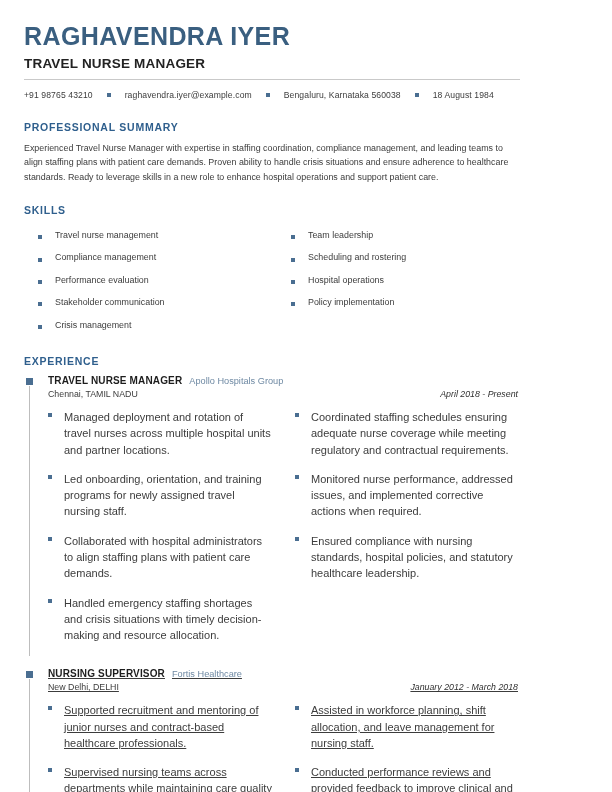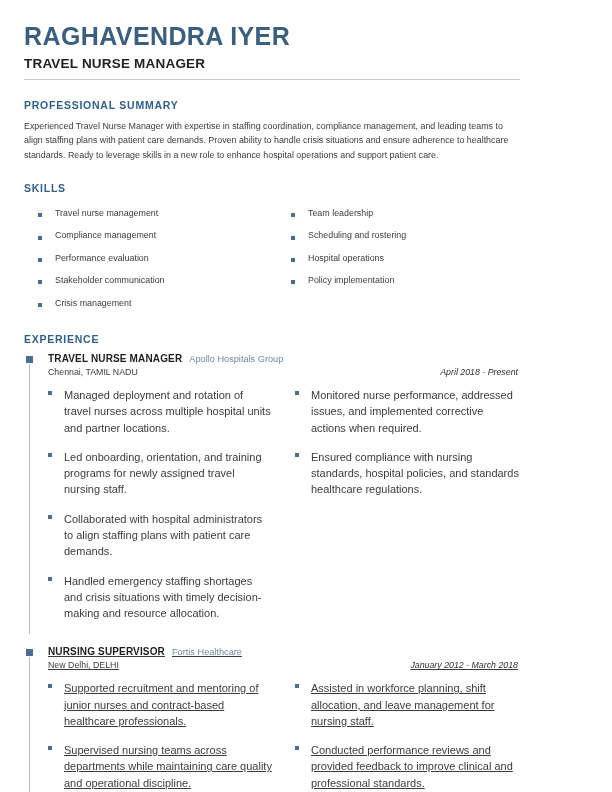--- a/index.html
+++ b/index.html
@@ -171,20 +171,29 @@
 </style>
 </head>
 <body>
 
 <div class="page">
 
   <div>
     <div class="name">RAGHAVENDRA IYER</div>
     <div class="job-title">TRAVEL NURSE MANAGER</div>
     <div class="header-rule"></div>
+    <div class="contact-row">
+      <span class="contact-item">+91 98765 43210</span>
+      <span class="contact-sep"></span>
+      <span class="contact-item">raghavendra.iyer@example.com</span>
+      <span class="contact-sep"></span>
+      <span class="contact-item">Bengaluru, Karnataka 560038</span>
+      <span class="contact-sep"></span>
+      <span class="contact-item">18 August 1984</span>
+    </div>
   </div>
 
   <div class="section">
     <div class="section-title">PROFESSIONAL SUMMARY</div>
     <div class="summary-text">Experienced Travel Nurse Manager with expertise in staffing coordination, compliance management, and leading teams to align staffing plans with patient care demands. Proven ability to handle crisis situations and ensure adherence to healthcare standards. Ready to leverage skills in a new role to enhance hospital operations and support patient care.</div>
   </div>
 
   <div class="section">
     <div class="section-title">SKILLS</div>
     <div class="skills-grid">
@@ -257,25 +266,29 @@
               <span>Collaborated with hospital administrators to align staffing plans with patient care demands.</span>
             </div>
             <div class="exp-bullet">
               <span class="sq-bullet"></span>
               <span>Handled emergency staffing shortages and crisis situations with timely decision-making and resource allocation.</span>
             </div>
           </div>
           <div>
             <div class="exp-bullet">
               <span class="sq-bullet"></span>
+              <span>Coordinated staffing schedules ensuring adequate nurse coverage while meeting regulatory and contractual requirements.</span>
+            </div>
+            <div class="exp-bullet">
+              <span class="sq-bullet"></span>
               <span>Monitored nurse performance, addressed issues, and implemented corrective actions when required.</span>
             </div>
             <div class="exp-bullet">
               <span class="sq-bullet"></span>
-              <span>Ensured compliance with nursing standards, hospital policies, and standards healthcare regulations.</span>
+              <span>Ensured compliance with nursing standards, hospital policies, and statutory healthcare leadership.</span>
             </div>
           </div>
         </div>
       </div>
 
       <div class="exp-entry">
         <span class="exp-marker"></span>
         <span class="exp-line"></span>
         <div class="exp-head">
           <span class="exp-role">NURSING SUPERVISOR</span>

